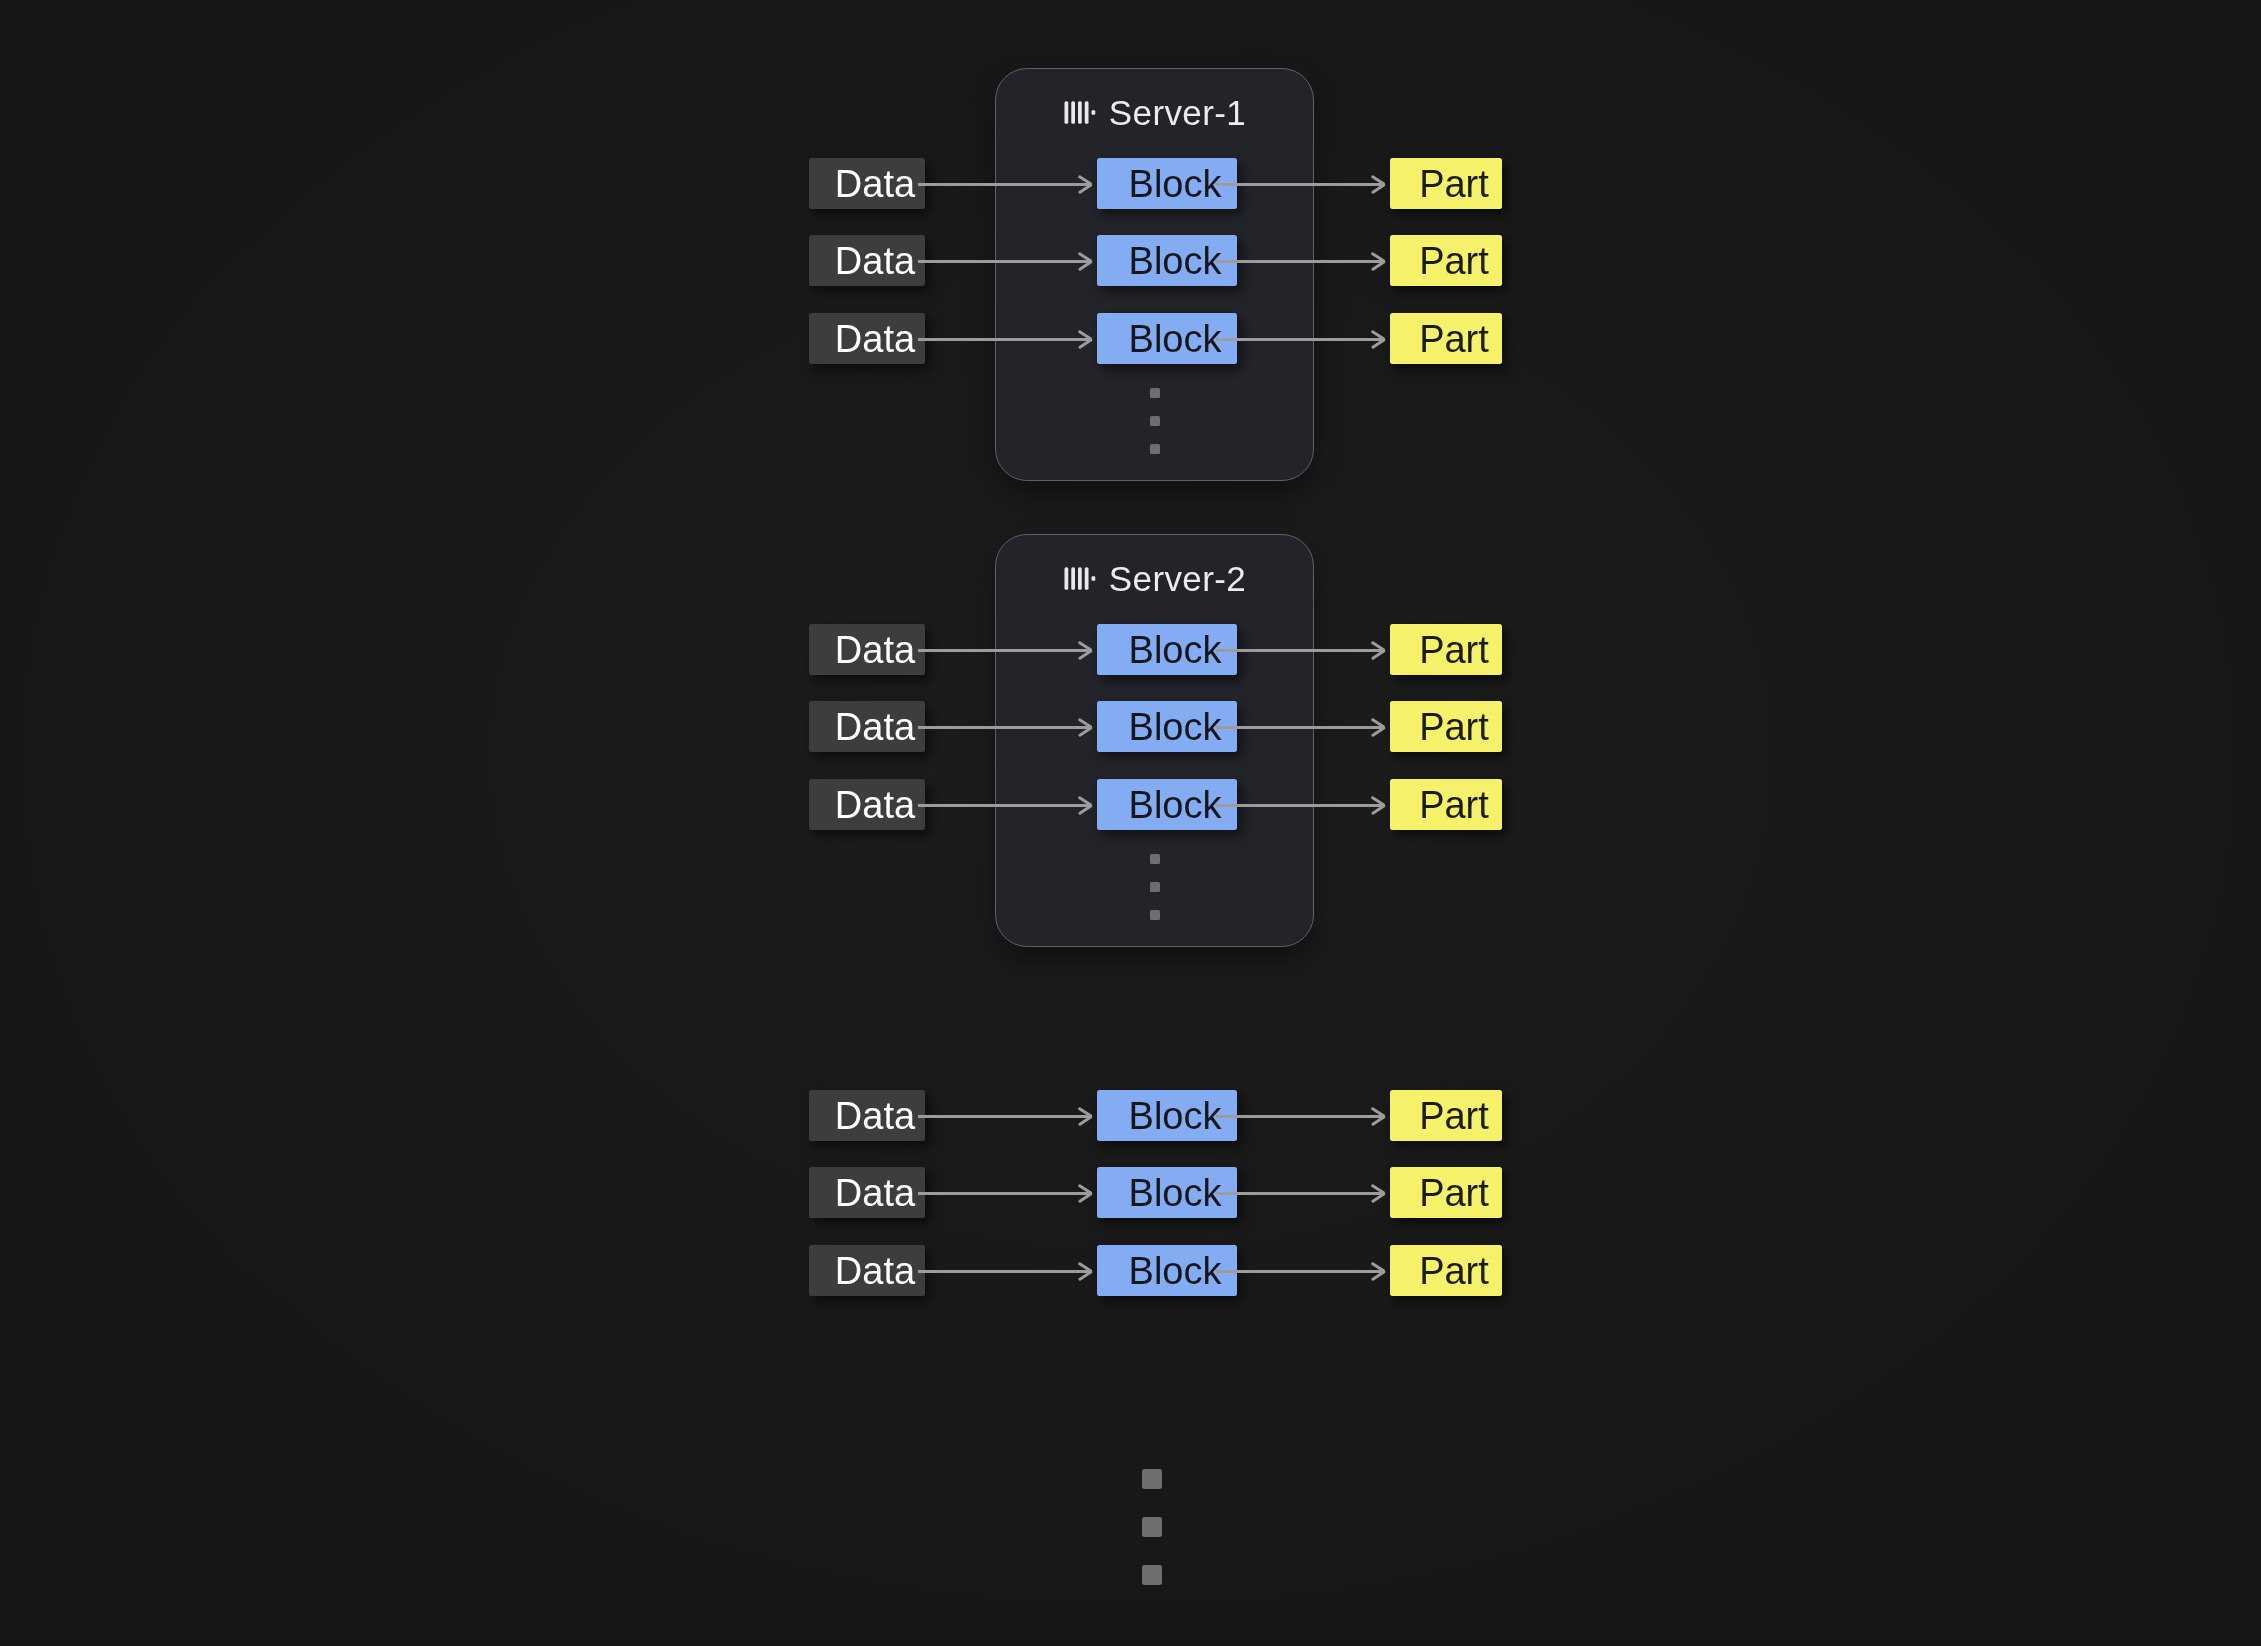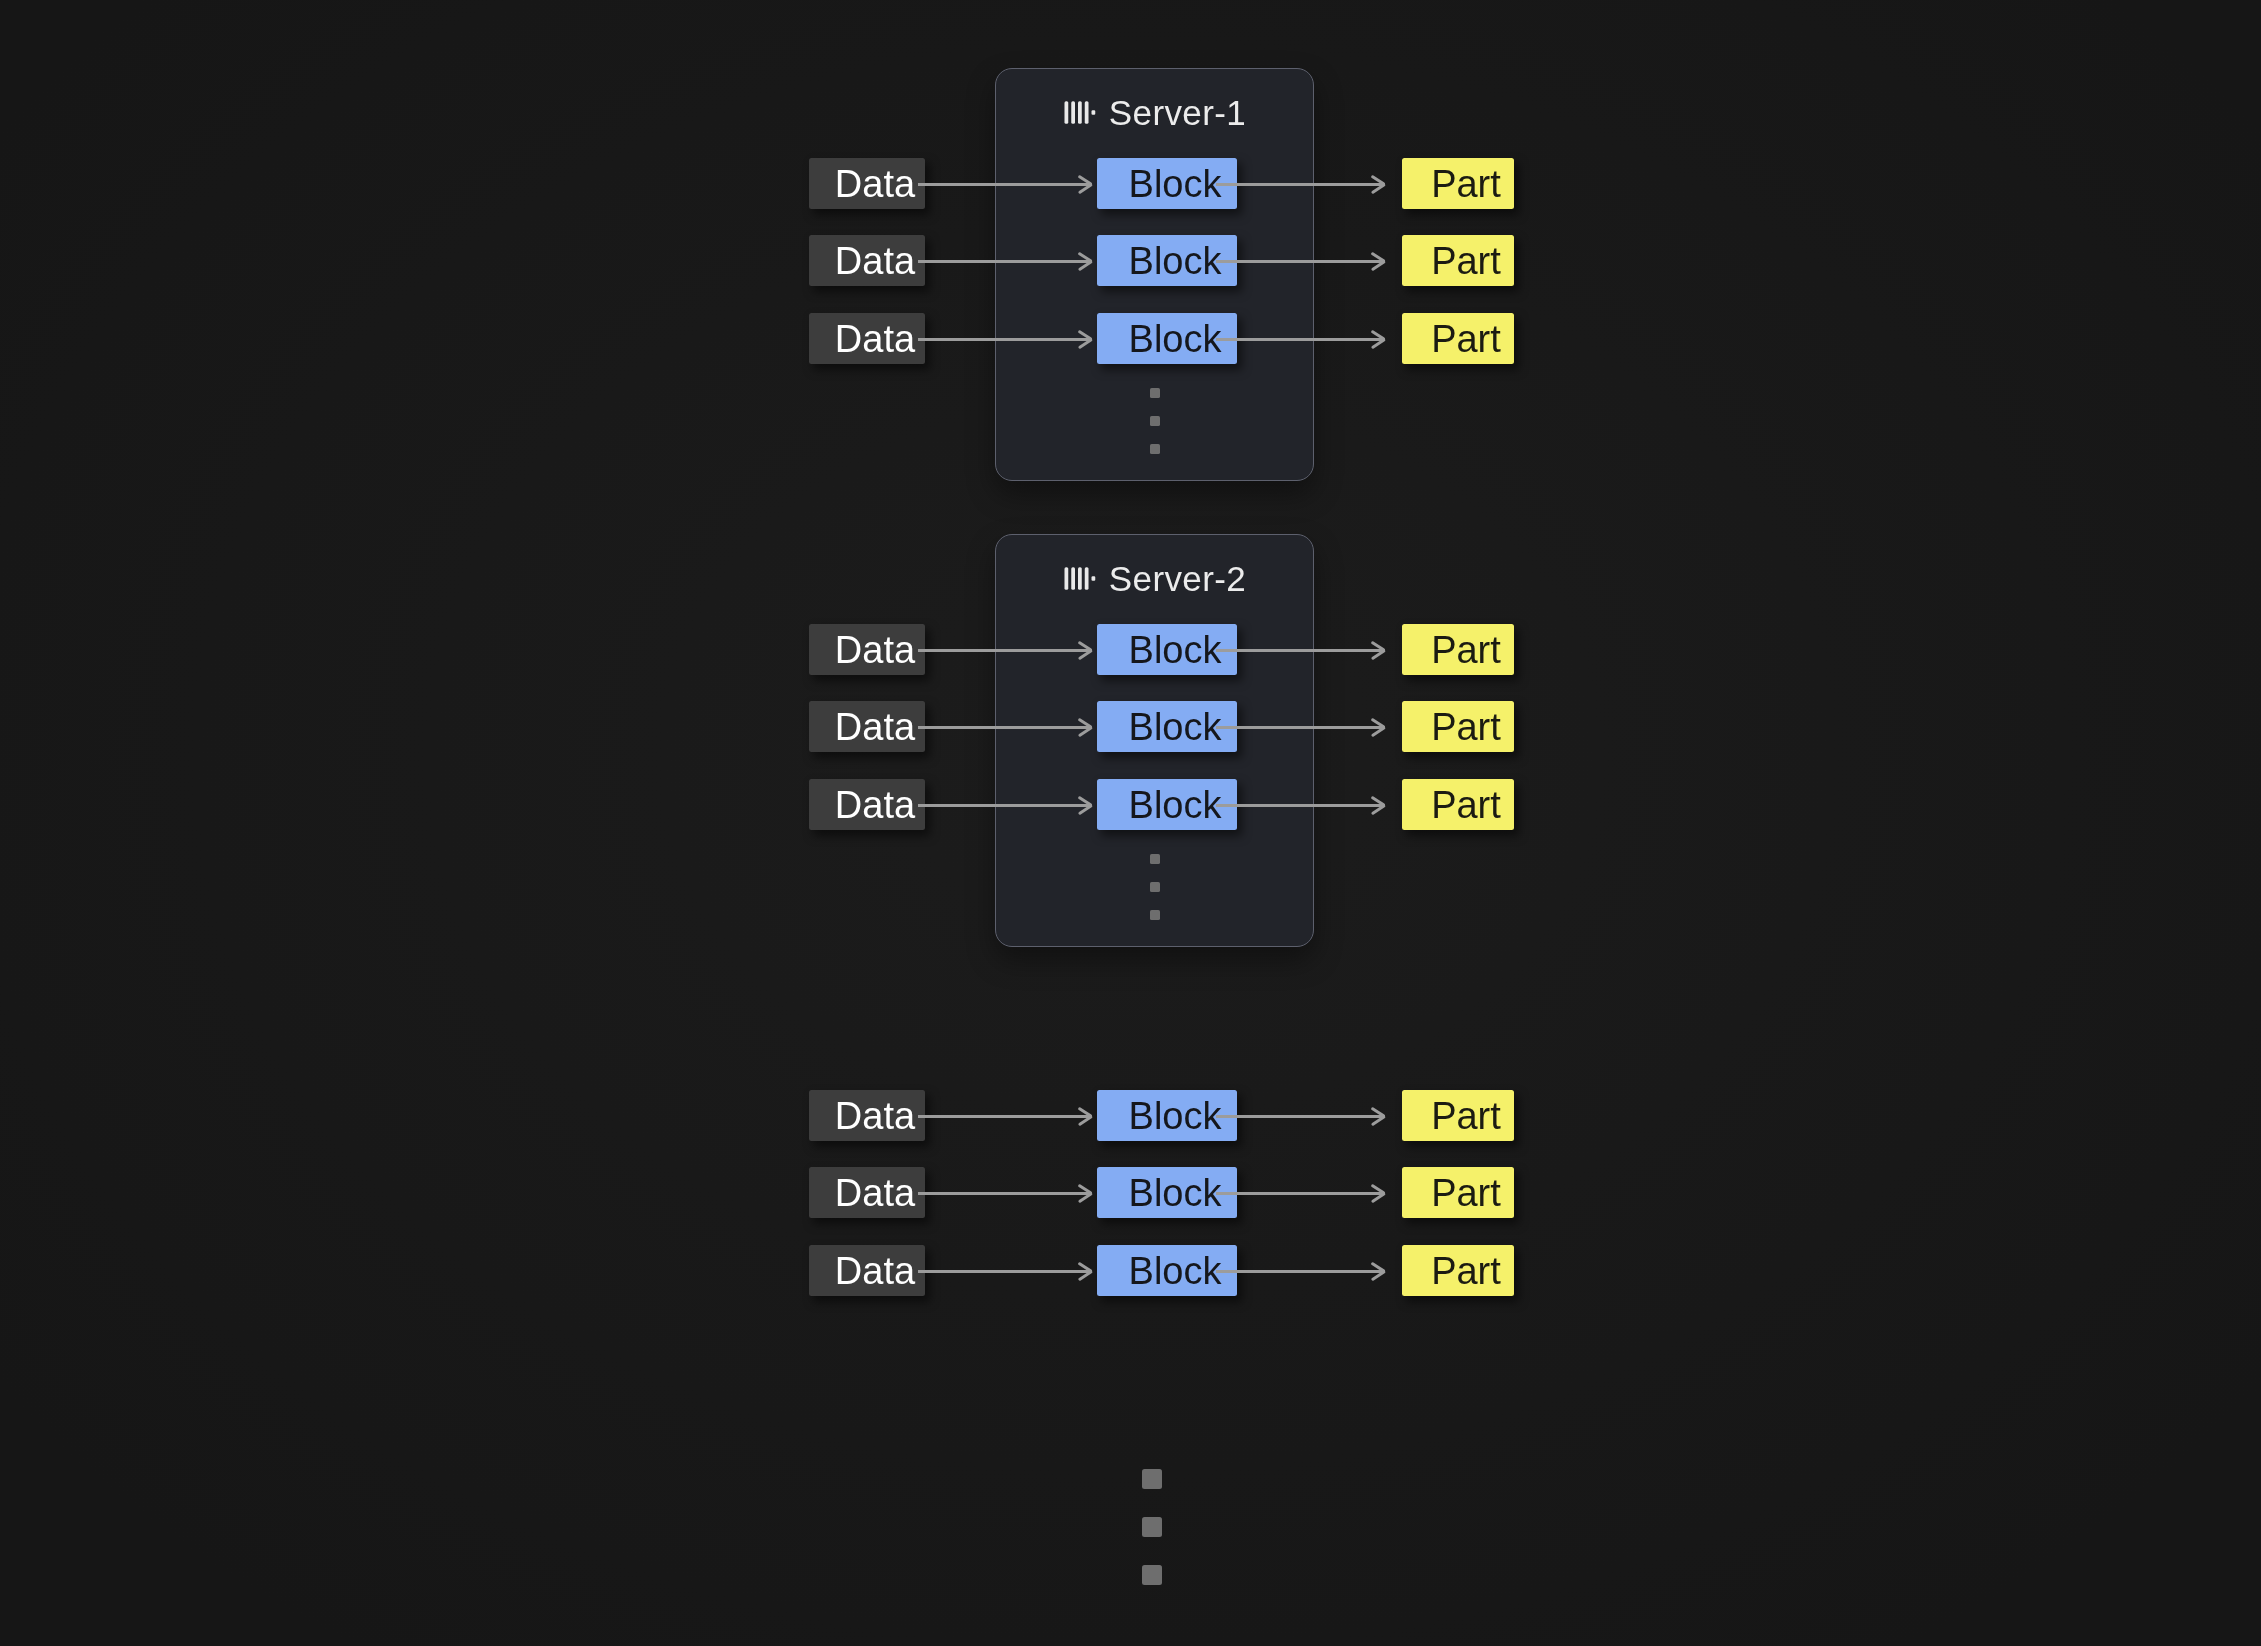--- a/index.html
+++ b/index.html
@@ -15,21 +15,21 @@
   }
 
   .server-group { position: absolute; left: 809px; width: 689px; height: 413px; }
   .g1 { top: 68px; } .g2 { top: 534px; } .g3 { top: 1000px; }
 
   .server-container {
     position: absolute; left: 186px; top: 0; width: 319px; height: 413px;
     box-sizing: border-box;
     background: var(--container-bg, #22242a);
     border: 1.6px solid var(--container-border, #5d606d);
-    border-radius: 17px;
+    border-radius: 32px;
     box-shadow: 0 13px 28px rgba(0,0,0,0.38);
   }
   .server-title {
     position: absolute; left: 0; right: 0; top: 26px;
     display: flex; align-items: center; justify-content: center; gap: 13px;
   }
   .server-title-text {
     color: var(--title-text, #ececec);
     font-size: 35px; letter-spacing: 0.4px; line-height: 1;
   }
@@ -41,21 +41,21 @@
   .node {
     position: absolute; top: 0; height: 51px;
     display: flex; align-items: center; justify-content: center;
     font-size: 38px; line-height: 1; border-radius: 2.5px;
     box-shadow: 4.1px 5.8px 10px rgba(0,0,0,0.5);
     z-index: 2;
     padding-left: 16px;
   }
   .data-box  { left: 0;     width: 100px; background: var(--data-bg,#3d3d3d);  color: var(--data-text,#ffffff); }
   .block-box { left: 288px; width: 124px; background: var(--block-bg,#84acf3); color: var(--block-text,#15171c); }
-  .part-box  { left: 581px; width: 96px; background: var(--part-bg,#f5f16a);  color: var(--part-text,#1b1b12); margin-left: 12px; }
+  .part-box  { left: 581px; width: 96px; background: var(--part-bg,#f5f16a);  color: var(--part-text,#1b1b12); }
 
   .arrow { position: absolute; top: 25px; height: 2.5px; background: var(--arrow,#9c9c9c); z-index: 3; }
   .arrow::before, .arrow::after {
     content: ""; position: absolute; right: -0.8px; top: 0;
     width: 15.6px; height: 2.5px; background: var(--arrow,#9c9c9c);
     transform-origin: right center; border-radius: 1.6px;
   }
   .arrow::before { transform: rotate(33deg); }
   .arrow::after  { transform: rotate(-33deg); }
   .arrow-in  { left: 109px; width: 173px; }

